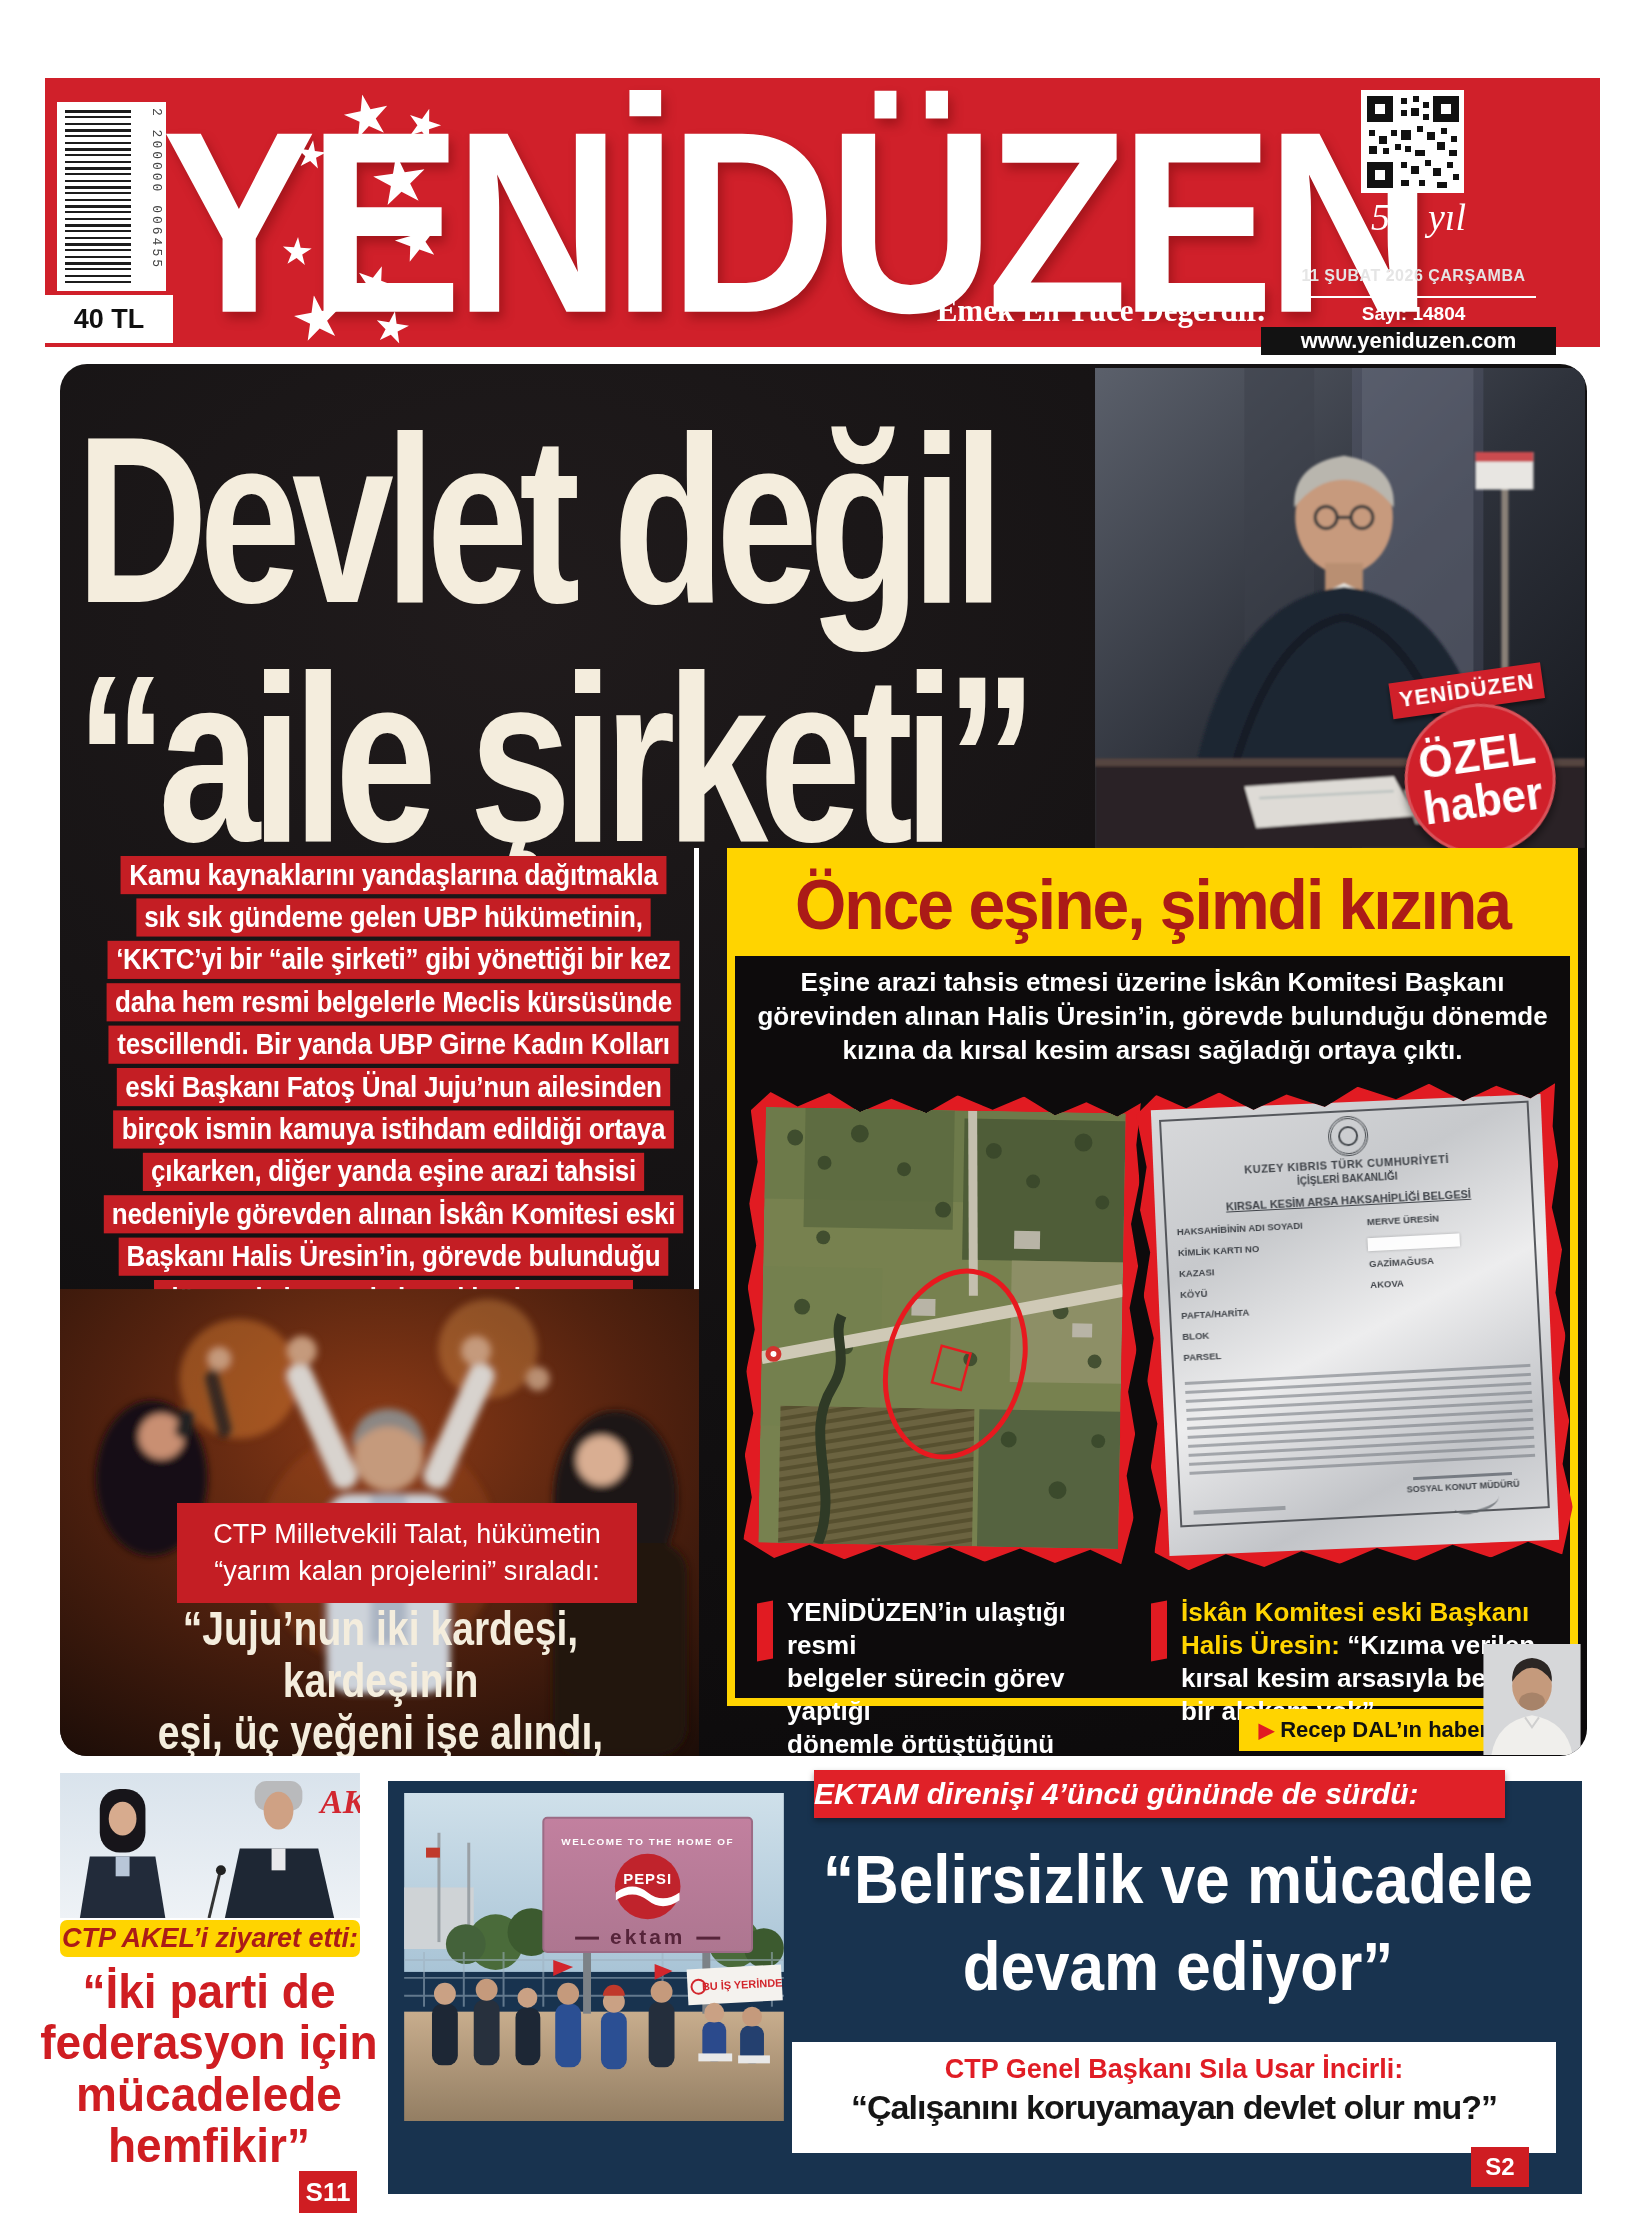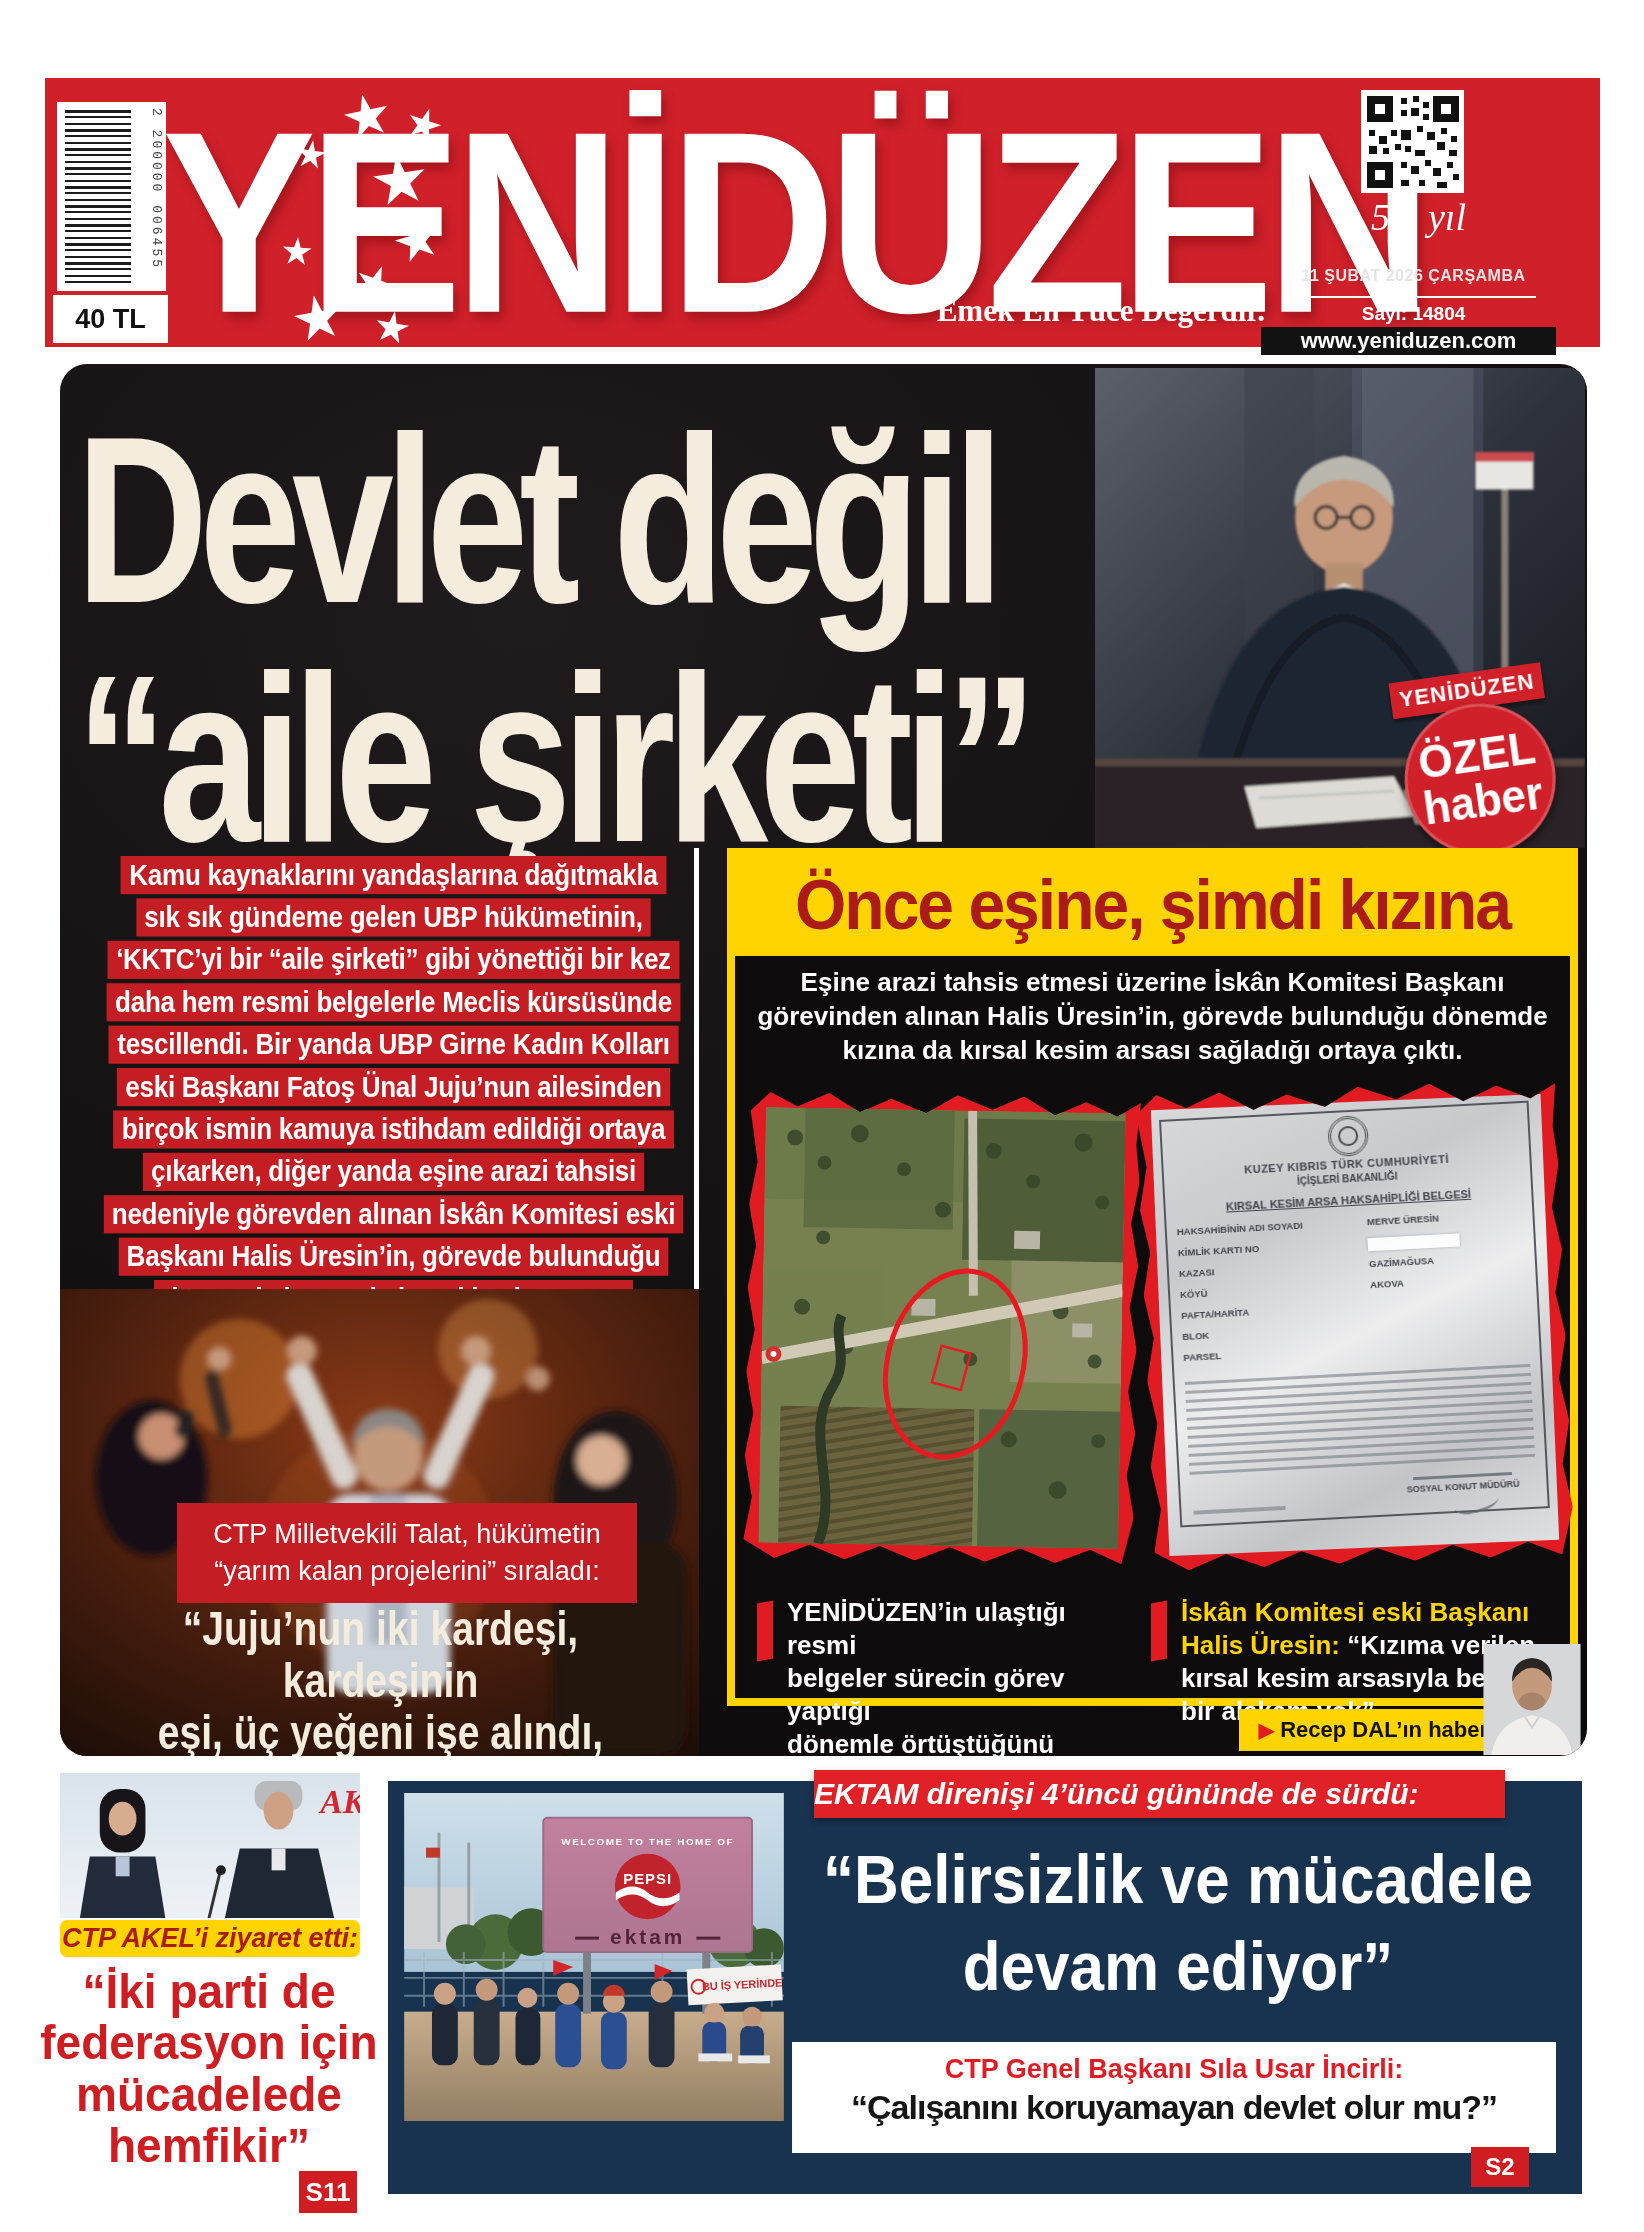--- a/index.html
+++ b/index.html
@@ -12,21 +12,21 @@
   .logo{left:117px;top:-6px;font-size:231px;font-weight:bold;color:#fff;letter-spacing:-8px;
         line-height:269px;white-space:nowrap;transform:scaleY(1.12);transform-origin:top left;
         text-shadow:4px 6px 10px rgba(80,0,0,.35);}
   .star{position:absolute;background:#fff;
         clip-path:polygon(50% 0%,61% 35%,98% 35%,68% 57%,79% 91%,50% 70%,21% 91%,32% 57%,2% 35%,39% 35%);
         filter:drop-shadow(3px 4px 2px rgba(110,0,0,.55));}
   .barcode{left:12px;top:24px;width:109px;height:189px;background:#fff;}
   .bstripes{left:8px;top:8px;width:66px;height:173px;
         background:repeating-linear-gradient(180deg,#1c1c1c 0 3px,#fff 3px 6px,#1c1c1c 6px 8px,#fff 8px 13px,#1c1c1c 13px 15px,#fff 15px 19px);}
   .bdigits{right:2px;top:6px;writing-mode:vertical-rl;font-size:13px;color:#444;letter-spacing:3px;font-family:"Liberation Mono",monospace;}
-  .price{left:8px;top:217px;width:115px;height:48px;background:#fff;color:#101010;font-size:27px;
+  .price{left:0;top:217px;width:128px;height:48px;background:#fff;color:#101010;font-size:27px;
          font-weight:bold;text-align:center;line-height:48px;}
   .qr{left:1316px;top:12px;width:103px;height:103px;background:#fff;padding:6px;box-sizing:border-box;}
   .anniv{left:1294px;top:117px;width:159px;font-family:"Liberation Serif",serif;font-style:italic;
          font-size:38px;color:#fff;text-align:center;}
   .mh-date{left:1224px;top:189px;width:289px;font-size:16px;color:#e5e5e5;text-align:center;font-weight:bold;letter-spacing:0.5px;}
   .mh-rule{left:1246px;top:218px;width:245px;height:2px;background:#fff;}
   .mh-issue{left:1224px;top:225px;width:289px;font-size:19px;color:#ffffff;text-align:center;font-weight:bold;}
   .webbar{left:1216px;top:249px;width:295px;height:28px;background:#121212;color:#fff;font-size:22px;
           font-weight:bold;text-align:center;line-height:28px;}
   .slogan{left:697px;top:215px;width:523px;text-align:right;font-family:"Liberation Serif",serif;

